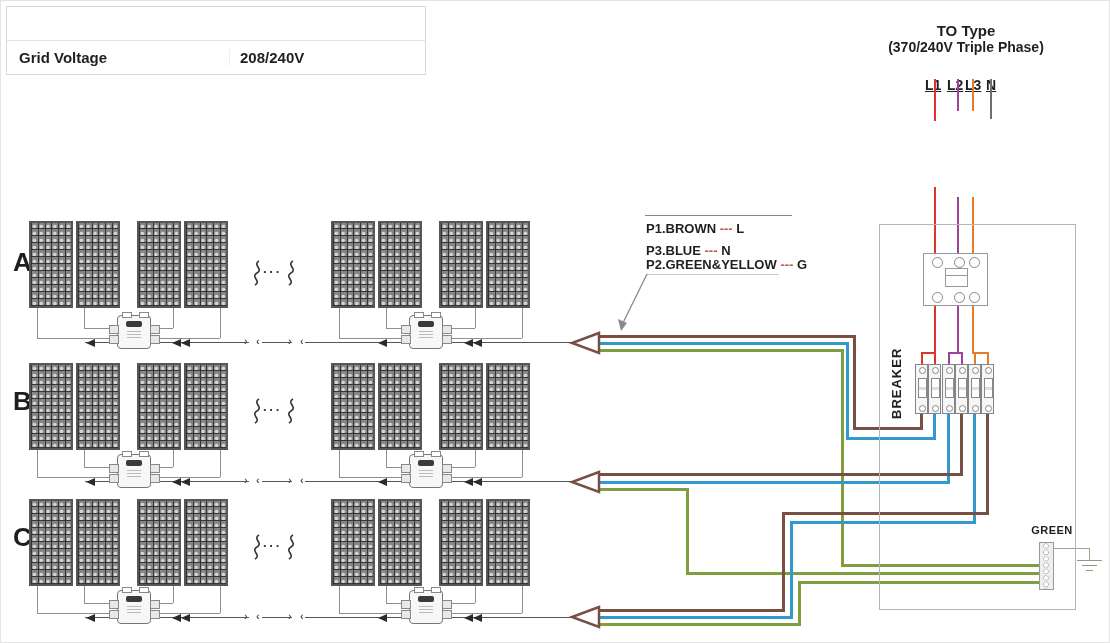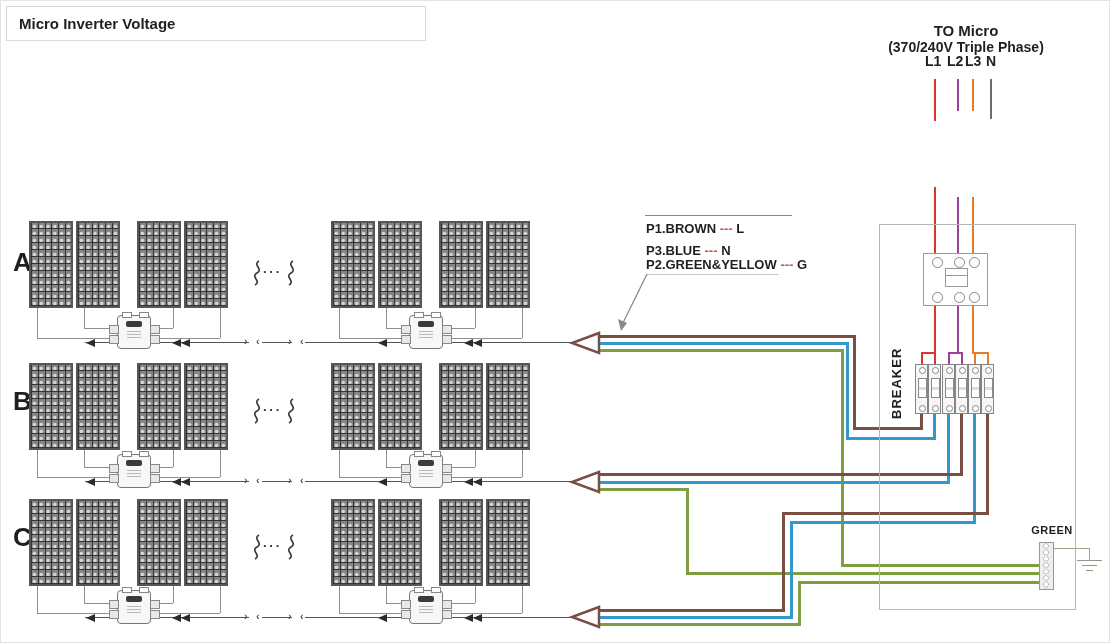--- a/index.html
+++ b/index.html
@@ -37,21 +37,21 @@
       writing-mode:vertical-rl;transform:rotate(180deg);letter-spacing:1px;z-index:4;}
   #dpanel{left:878px;top:223px;width:195px;height:384px;border:1px solid #b5b5b5;z-index:1;}
   #dpanel-label{left:856px;top:612px;width:240px;text-align:center;font-weight:bold;font-size:16px;letter-spacing:.5px;}
   
   #ground-label{left:1012px;top:523px;width:78px;text-align:center;font-weight:bold;font-size:11px;letter-spacing:.5px;}
   #ground-bar{left:1038px;top:541px;width:13px;height:46px;border:1px solid #999;background:#eee;
      background-image:radial-gradient(circle at 6px 3px,#fff 1.8px,#999 2.4px,#eee 2.8px);background-size:13px 6.4px;z-index:3;}
   
   #togrid-title{left:880px;top:21px;width:170px;text-align:center;font-weight:bold;font-size:15px;}
   #togrid-sub{left:855px;top:38px;width:220px;text-align:center;font-weight:bold;font-size:14px;}
-  .phlabel{position:absolute;top:52px;font-weight:bold;font-size:14px;}
+  .phlabel{position:absolute;top:76px;font-weight:bold;font-size:14px;text-decoration:underline;}
   
   #legend-title{left:645px;top:191px;font-weight:bold;font-size:18px;letter-spacing:.3px;}
   .legline{position:absolute;left:645px;font-weight:bold;font-size:13px;white-space:pre;}
   .dashes{color:#c0564a;}
   
   .panel{position:absolute;width:44px;height:87px;border:2px solid #565656;box-sizing:border-box;background-color:#858585;
     background-image:
       repeating-linear-gradient(0deg,rgba(45,45,45,.9) 0 1px,transparent 1px 7px),
       repeating-linear-gradient(90deg,rgba(45,45,45,.9) 0 1px,transparent 1px 6.8px),
       radial-gradient(circle at 3.4px 3.5px,#d4d4d4 1.7px,transparent 2.1px);
@@ -69,25 +69,28 @@
   .dots3{position:absolute;font-size:13px;color:#333;letter-spacing:2px;font-weight:bold;}
   svg{position:absolute;overflow:visible;}
 </style>
 </head>
 <body>
 
 <div id="stage">
 
   <div class="abs" id="spec">
     <div class="trow">
-      <div class="tlabel">Micro Inverter Voltage</div>
-    </div>
-  </div>
-
-  <div class="abs" id="togrid-title">TO Micro</div>
+    </div>
+    <div class="trow">
+      <div class="tlabel">Grid Voltage</div>
+      <div class="tvalue">208/240V</div>
+    </div>
+  </div>
+
+  <div class="abs" id="togrid-title">TO Type</div>
   <div class="abs" id="togrid-sub">(370/240V Triple Phase)</div>
   <span class="phlabel" style="left:924px;">L1</span>
   <span class="phlabel" style="left:946px;">L2</span>
   <span class="phlabel" style="left:964px;">L3</span>
   <span class="phlabel" style="left:985px;">N</span>
 
   <div class="w v2 c-red" style="left:933px;top:78px;height:42px;"></div>
   <div class="w v2 c-pur" style="left:956px;top:78px;height:32px;"></div>
   <div class="w v2 c-org" style="left:971px;top:78px;height:32px;"></div>
   <div class="w v2 c-gry" style="left:989px;top:78px;height:40px;"></div>

